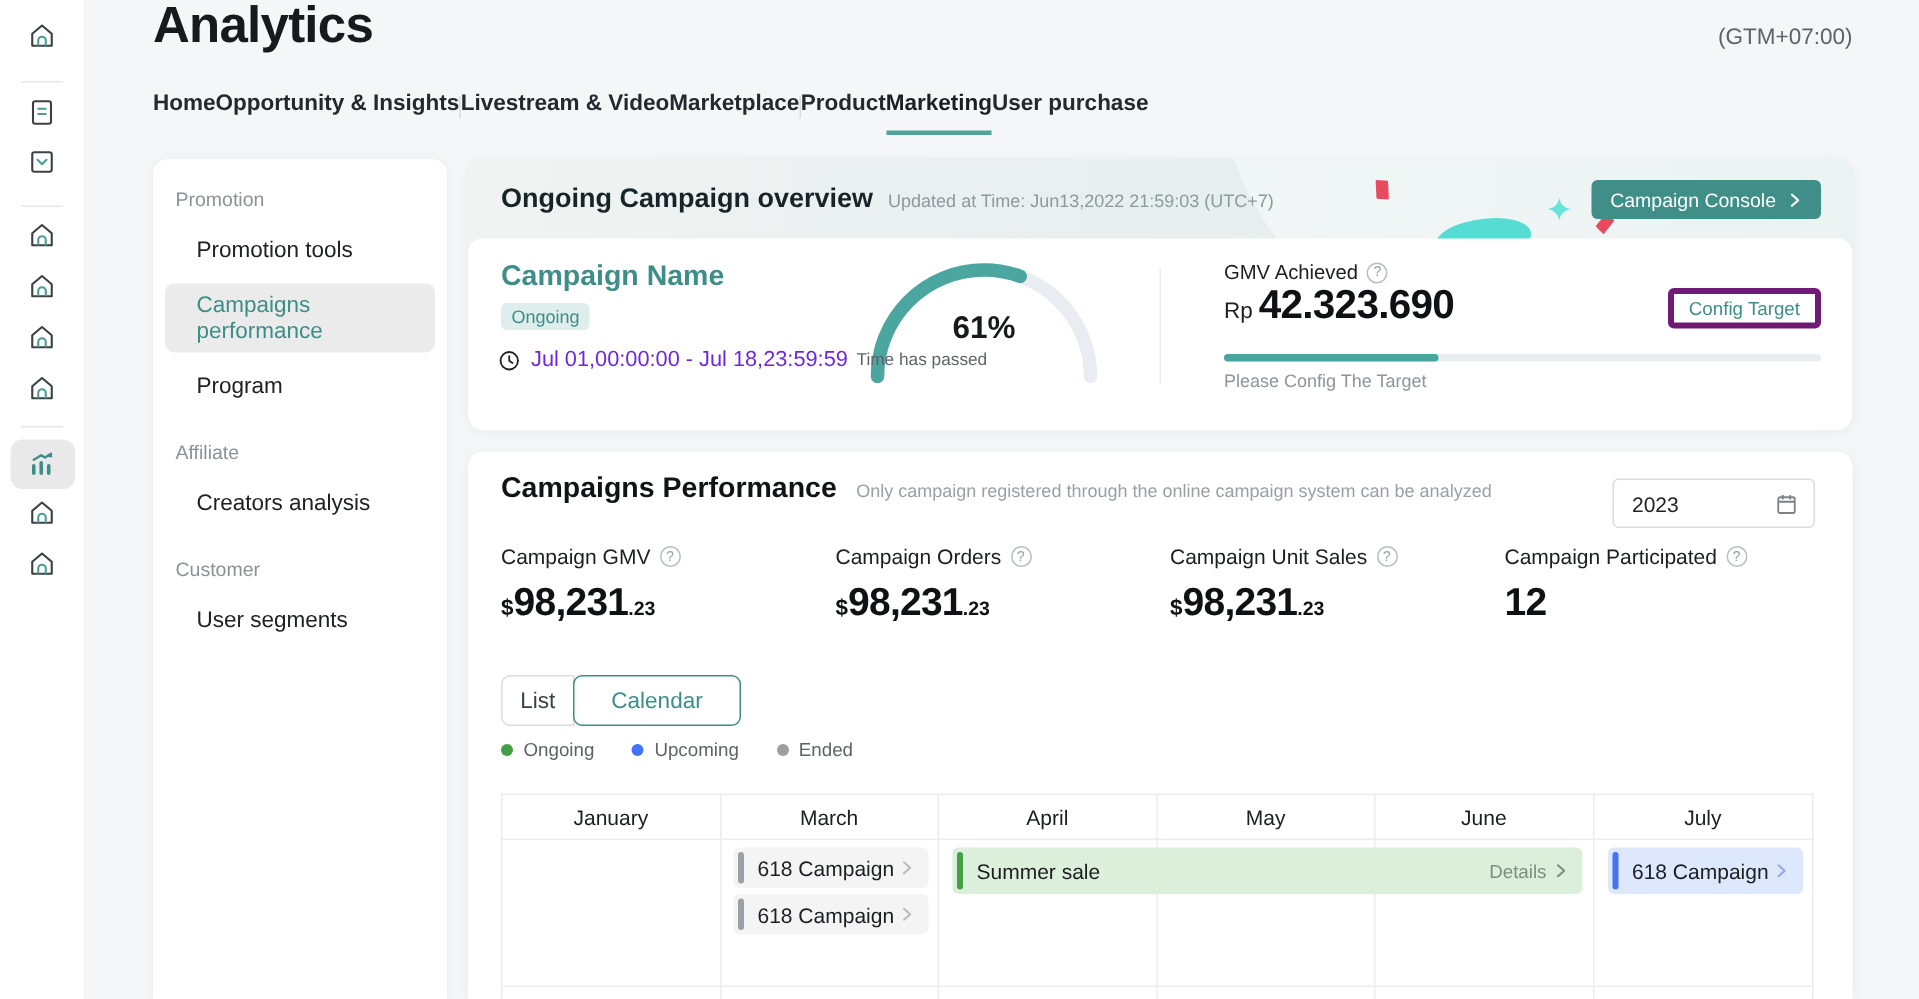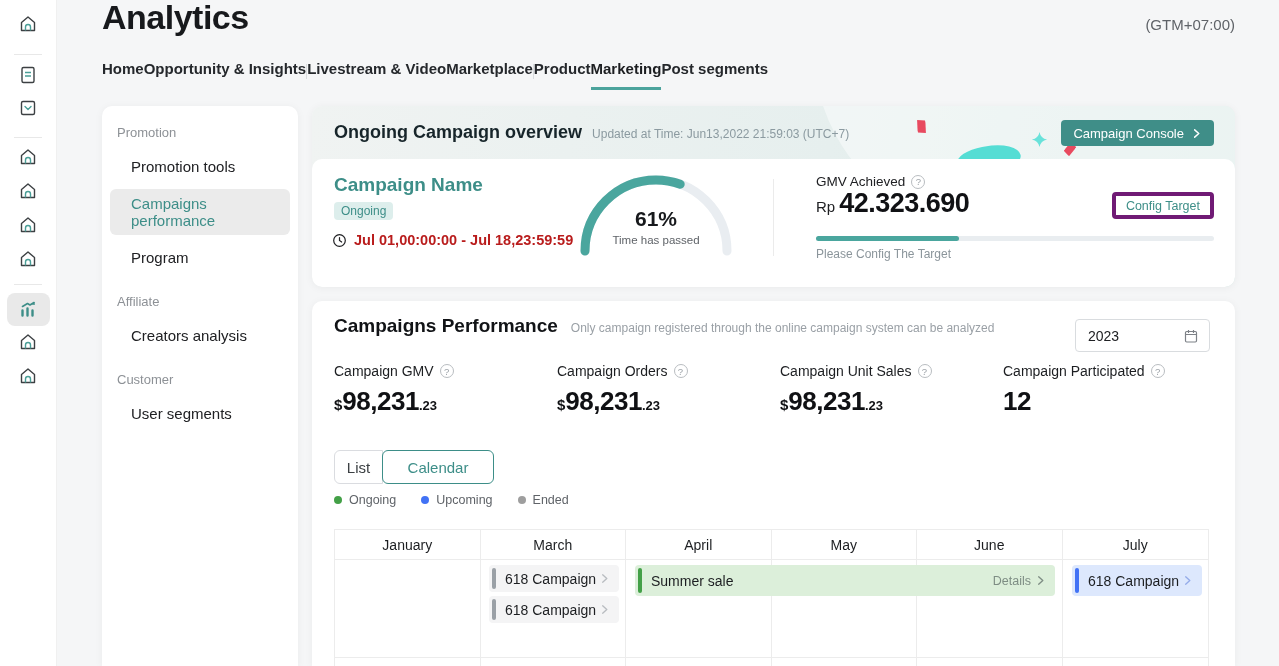--- a/index.html
+++ b/index.html
@@ -36,25 +36,25 @@
   .banner-title-row { position:absolute; left:22px; top:0; height:53px; display:flex; align-items:center; gap:10px; }
   .banner-title { font-size:18px; font-weight:700; color:#17252a; }
   .banner-updated { font-size:12px; color:#8b9aa0; padding-top:3px; }
   .console-btn { position:absolute; right:21px; top:14px; height:26px; background:#3f8e88; color:#fff; font-size:13px; font-weight:500; border:none; border-radius:4px; display:flex; align-items:center; gap:7px; padding:0 12px; cursor:pointer; }
   .confetti-red { position:absolute; background:#e84a5f; clip-path:polygon(30% 0%,100% 20%,70% 100%,0% 80%); }
   .blob { position:absolute; left:645px; top:40px; width:64px; height:28px; background:#55ddd4; border-radius:45% 55% 50% 50%; transform:rotate(-10deg); }
 
   .overview-body { position:absolute; left:0; top:53px; right:0; bottom:0; background:#fff; border-radius:10px; }
   .camp-name { position:absolute; left:22px; top:15px; font-size:19px; font-weight:700; color:#3d8e88; cursor:pointer; }
   .camp-badge { position:absolute; left:22px; top:43px; background:#ddeeec; color:#3d8e88; font-size:12px; padding:2px 7px; border-radius:4px; }
-  .camp-date { position:absolute; left:20px; top:73px; display:flex; align-items:center; gap:7px; font-size:14.5px; color:#b91c1c;font-weight:bold; }
+  .camp-date { position:absolute; left:20px; top:73px; display:flex; align-items:center; gap:7px; font-size:14.5px; color:#6d28d9; }
 
   .gauge-wrap { position:absolute; left:259px; top:10px; width:170px; height:92px; }
   .gauge-pct { position:absolute; left:0; right:0; top:38px; text-align:center; font-size:21px; font-weight:700; color:#17191c; }
-  .gauge-caption { position:absolute; left:0; right:0; top:65px; text-align:center; font-size:11.5px; color:#5f6368; }
+  .gauge-caption { position:absolute; left:0; right:0; top:65px; font-size:11.5px; color:#5f6368; }
   .v-divider { position:absolute; left:461px; top:20px; width:1px; height:77px; background:#ebebeb; }
 
   .gmv { position:absolute; left:504px; top:0; width:398px; height:100%; }
   .gmv-label-row { position:absolute; left:0; top:15px; display:flex; align-items:center; gap:6px; font-size:13.5px; color:#202124; }
   .gmv-amount { position:absolute; left:0; top:29px; display:flex; align-items:baseline; gap:4px; }
   .gmv-cur { font-size:15px; font-weight:500; color:#202124; }
   .gmv-val { font-size:27px; font-weight:700; color:#101114; letter-spacing:-0.5px; }
   .config-btn { position:absolute; right:0; top:33px; height:27px; background:#fff; border:4px solid #701a75; color:#3d8e88; font-size:12.5px; border-radius:4px; padding:0 10px; cursor:pointer; }
   .gmv-progress { position:absolute; left:0; top:77px; width:100%; height:5px; background:#e9edf0; border-radius:3px; }
   .gmv-progress-fill { height:5px; background:#4aa69e; border-radius:3px; }
@@ -186,21 +186,21 @@
 
 <div class="tabs">
   <div class="tab">Home</div>
   <div class="tab">Opportunity &amp; Insights</div>
   <div class="tab-divider"></div>
   <div class="tab">Livestream &amp; Video</div>
   <div class="tab">Marketplace</div>
   <div class="tab-divider"></div>
   <div class="tab">Product</div>
   <div class="tab active">Marketing</div>
-  <div class="tab">Post segments</div>
+  <div class="tab">User purchase</div>
 </div>
 
 <div class="side-card">
   <div class="side-section">Promotion</div>
   <div class="side-item">Promotion tools</div>
   <div class="side-item active">Campaigns performance</div>
   <div class="side-item">Program</div>
   <div class="side-gap"></div>
   <div class="side-section">Affiliate</div>
   <div class="side-item">Creators analysis</div>

